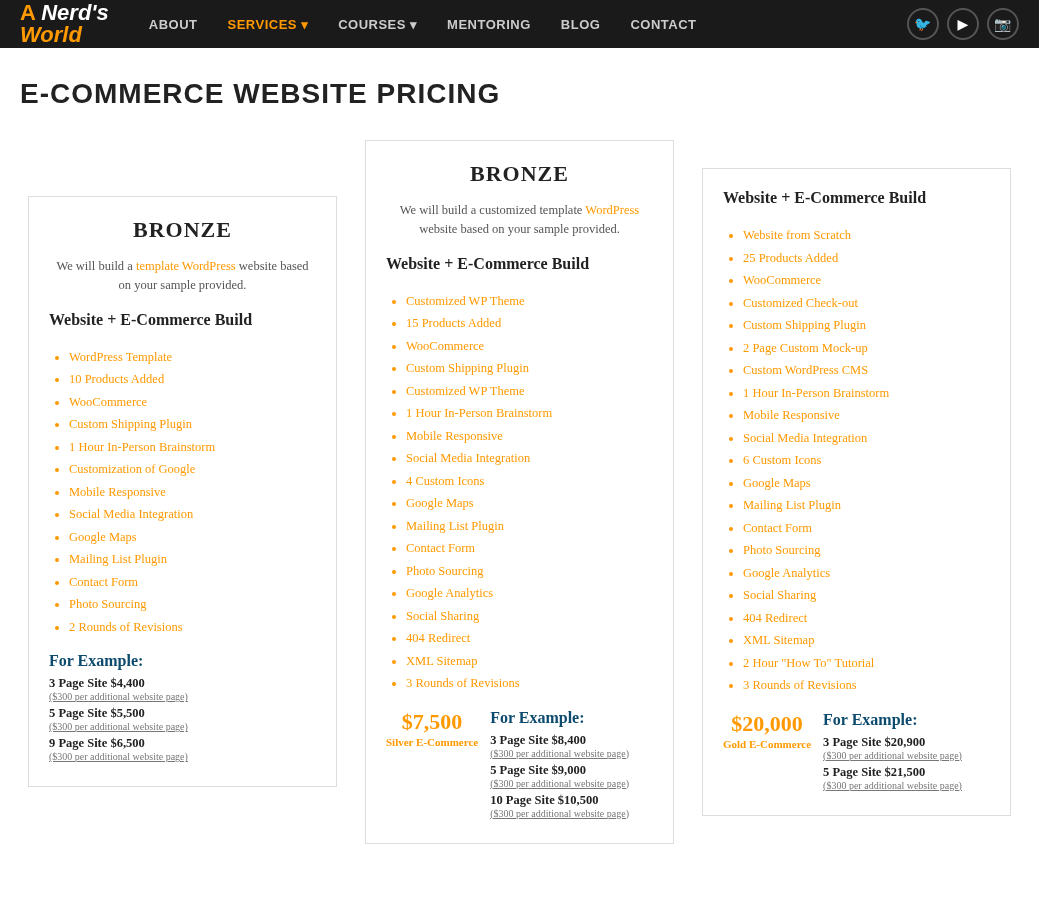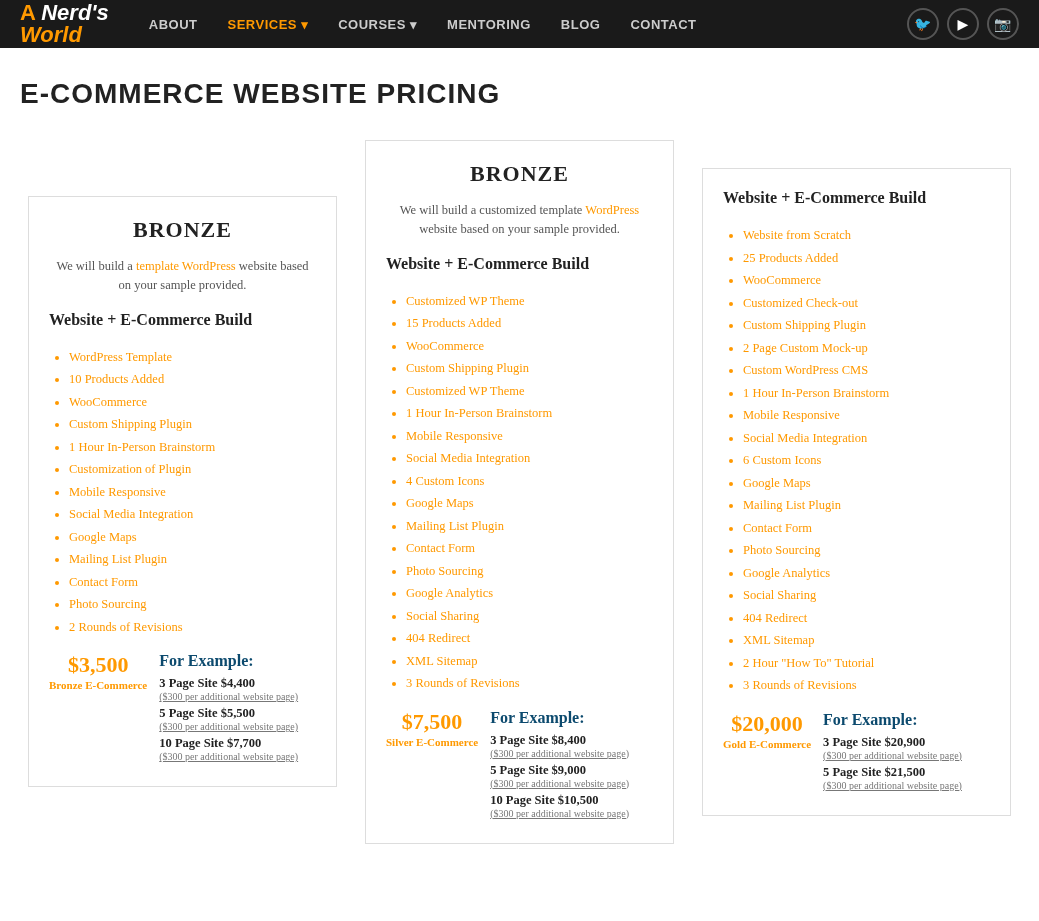--- a/index.html
+++ b/index.html
@@ -196,46 +196,42 @@
 <div class="pricing-card">
       <div class="card-title">BRONZE</div>
       <p class="card-desc">We will build a <a>template WordPress</a> website based on your sample provided.</p>
       <div class="section-label">Website + E-Commerce Build</div>
       <ul class="feature-list">
         <li><span>WordPress Template</span></li>
         <li><span>10 Products Added</span></li>
         <li><span>WooCommerce</span></li>
         <li><span>Custom Shipping Plugin</span></li>
         <li><span>1 Hour In-Person Brainstorm</span></li>
-        <li><span>Customization of Plugin</span></li>
+        <li><span>Customization of Google</span></li>
         <li><span>Mobile Responsive</span></li>
         <li><span>Social Media Integration</span></li>
         <li><span>Google Maps</span></li>
         <li><span>Mailing List Plugin</span></li>
         <li><span>Contact Form</span></li>
         <li><span>Photo Sourcing</span></li>
         <li><span>2 Rounds of Revisions</span></li>
       </ul>
       <div class="pricing-bottom">
-        <div class="price-badge">
-          <div class="price-main">$3,500</div>
-    <div class="price-label">Bronze E-Commerce</div>
-        </div>
         <div class="price-examples">
           <div class="ex-label">For Example:</div>
           <div class="ex-row">
             <div class="ex-name">3 Page Site $4,400</div>
       <div class="ex-note">($300 per additional website page)</div>
           </div>
           <div class="ex-row">
             <div class="ex-name">5 Page Site $5,500</div>
       <div class="ex-note">($300 per additional website page)</div>
           </div>
           <div class="ex-row">
-            <div class="ex-name">10 Page Site $7,700</div>
+            <div class="ex-name">9 Page Site $6,500</div>
       <div class="ex-note">($300 per additional website page)</div>
           </div>
         </div>
       </div>
     </div>
     <div class="pricing-card">
       <div class="card-title">BRONZE</div>
       <p class="card-desc">We will build a customized template <a>WordPress</a> website based on your sample provided.</p>
       <div class="section-label">Website + E-Commerce Build</div>
       <ul class="feature-list">

